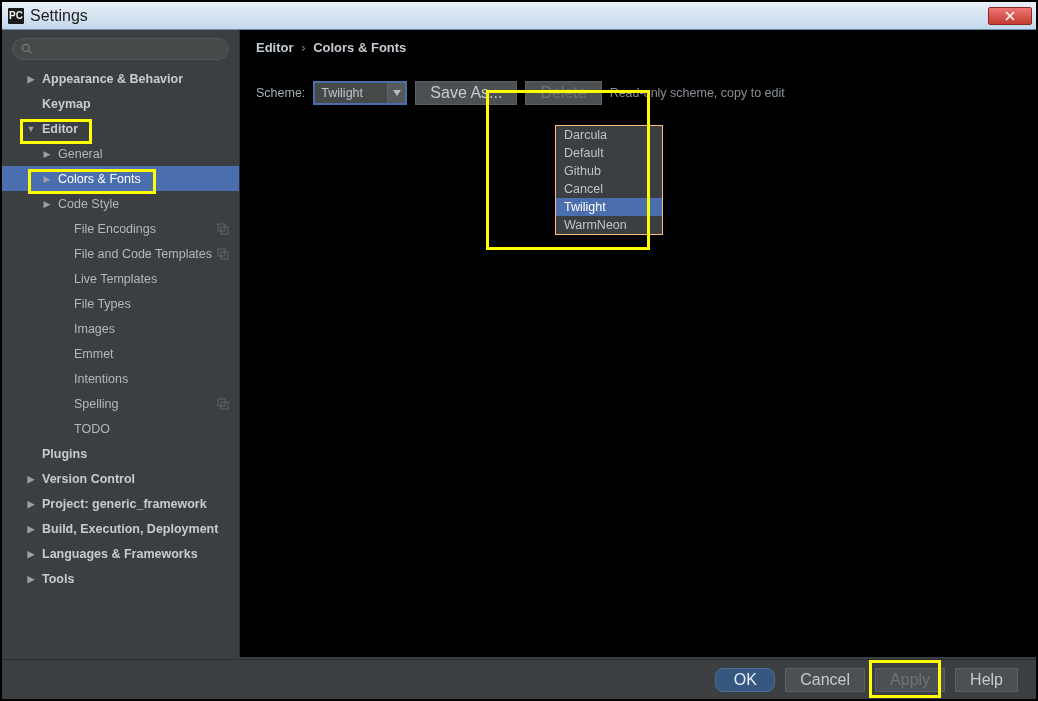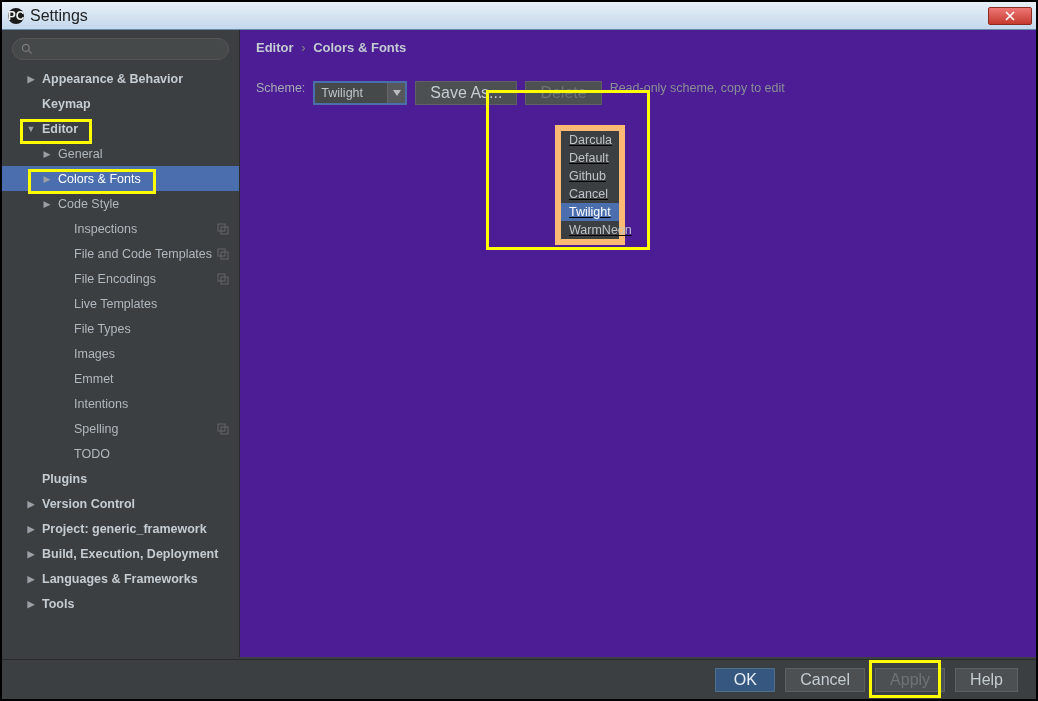--- a/index.html
+++ b/index.html
@@ -1,52 +1,52 @@
 <!DOCTYPE html>
 <html><head>
 <meta charset="utf-8">
 <style>
   * { box-sizing: border-box; margin: 0; padding: 0; font-family: "Segoe UI", Arial, sans-serif; }
   body { background: #000; width: 1038px; height: 701px; overflow: hidden; }
   .outer-border { border: 2px solid #000; width: 1038px; height: 701px; position: relative; background: #3c3f41; }
   .titlebar { height: 28px; background: linear-gradient(to bottom, #e8f0f8, #c4d8ec); display: flex; align-items: center; padding-left: 6px; border-bottom: 1px solid #6a8aaa; }
-  .app-icon { width: 16px; height: 16px; background: #1a1a1a; color: #f0f0f0; font-size: 12px; font-weight: bold; display: flex; align-items: center; justify-content: center; border-radius: 8px; margin-right: 6px; }
+  .app-icon { width: 16px; height: 16px; background: #1a1a1a; color: #f0f0f0; font-size: 10px; font-weight: bold; display: flex; align-items: center; justify-content: center; border-radius: 1px; margin-right: 6px; }
   .title-text { font-size: 16px; color: #222; flex: 1; }
   .close-btn { width: 44px; height: 18px; background: linear-gradient(to bottom, #e77, #c43a2f); border: 1px solid #8a2b22; border-radius: 2px; display: flex; align-items: center; justify-content: center; margin-right: 4px; cursor: pointer; }
   .close-btn svg { width: 10px; height: 10px; }
   .client { display: flex; height: calc(100% - 70px); background: #3c3f41; }
   .sidebar { width: 238px; background: #3c3f41; display: flex; flex-direction: column; padding-top: 8px; border-right: 1px solid #2b2b2b; }
   .search-wrap { padding: 0 10px 6px 10px; }
   .search { width: 100%; height: 22px; background: #45494a; border: 1px solid #555; border-radius: 11px; display: flex; align-items: center; padding: 0 8px; }
   .search svg { width: 12px; height: 12px; }
   .tree { overflow-y: auto; }
   .tree-item { display: flex; align-items: center; height: 25px; color: #b0b8bf; font-size: 12.5px; cursor: pointer; position: relative; }
   .tree-item.bold { font-weight: bold; color: #c4ccd3; }
   .tree-item.selected { background: #4b6eaf; color: #fff; }
   .tree-item .arrow { width: 10px; display: inline-block; text-align: center; font-size: 9px; }
   .tree-item .copy-icon { position: absolute; right: 10px; width: 12px; height: 12px; opacity: 0.5; }
   .lvl0 { padding-left: 24px; }
   .lvl1 { padding-left: 40px; }
   .lvl2 { padding-left: 56px; }
   .hl-box { border: 3px solid #ffff00; position: absolute; pointer-events: none; z-index: 5; }
-  .main { flex: 1; position: relative; background: #4c1d95; }
+  .main { flex: 1; position: relative; background: #000000; }
   .breadcrumb { padding: 10px 16px 6px; color: #c4ccd3; font-size: 13px; font-weight: bold; }
   .breadcrumb .sep { color: #888; font-weight: normal; margin: 0 4px; }
-  .scheme-row { display: flex; gap: 8px; padding: 20px 16px 0 16px; color: #a6adb3; font-size: 12.5px; }
+  .scheme-row { display: flex; align-items: center; gap: 8px; padding: 20px 16px 0 16px; color: #a6adb3; font-size: 12.5px; }
   .combo { width: 94px; height: 24px; border: 2px solid #4a6ea9; background: #45494a; color: #bdc3c8; display: flex; align-items: center; padding: 0 6px; position: relative; cursor: pointer; }
   .combo .combo-arrow-btn { position: absolute; right: 0; top: 0; bottom: 0; width: 18px; background: #55595b; display: flex; align-items: center; justify-content: center; border-left: 1px solid #666; }
   .btn { height: 24px; padding: 0 14px; background: #4c5052; border: 1px solid #5d6163; color: #c4ccd3; font-size: 16px; cursor: pointer; display: flex; align-items: center; }
   .btn.disabled { color: #6e7376; cursor: default; }
   .hint-text { color: #8a9096; font-size: 12.5px; }
-  .dropdown { position: absolute; left: 315px; top: 95px; width: 70px; background: #3c3f41; border: 6px solid #fdba74; z-index: 4; text-decoration: underline; }
+  .dropdown { position: absolute; left: 315px; top: 95px; width: 108px; background: #3c3f41; border: 1px solid #fdba74; z-index: 4; }
   .dropdown-item { padding: 2px 8px; color: #bdc3c8; font-size: 12.5px; cursor: pointer; }
   .dropdown-item.sel { background: #4b6eaf; color: #fff; }
   .footer { position: absolute; bottom: 0; left: 0; right: 0; height: 40px; background: #3c3f41; border-top: 1px solid #2b2b2b; display: flex; align-items: center; justify-content: flex-end; padding-right: 18px; gap: 10px; }
   .footer .btn { min-width: 60px; justify-content: center; }
-  .footer .btn.primary { background: #365880; border-color: #4c708c; color:#e6edf3; }
+  .footer .btn.primary { background: #365880; border-color: #4c708c; color:#e6edf3;border-radius:8px; }
 </style>
 </head>
 <body>
 
 <div class="outer-border">
   <div class="titlebar">
     <div class="app-icon">PC</div>
     <div class="title-text">Settings</div>
     <div class="close-btn">
       <svg viewBox="0 0 10 10">
@@ -86,37 +86,29 @@
           <div class="tree-item lvl1 selected">
             <span class="arrow" style="margin-right: 6px; color: rgb(154, 160, 166);">▶</span>
             <span>Colors &amp; Fonts</span>
           </div>
           <div class="tree-item lvl1">
             <span class="arrow" style="margin-right: 6px; color: rgb(154, 160, 166);">▶</span>
             <span>Code Style</span>
           </div>
           <div class="tree-item lvl2">
             <span class="arrow" style="margin-right: 6px; color: rgb(154, 160, 166);"></span>
-            <span>Inspections</span>
+            <span>File Encodings</span>
             <svg viewBox="0 0 12 12" class="copy-icon">
               <rect x="1" y="1" width="7" height="7" fill="none" stroke="#888"></rect>
               <rect x="4" y="4" width="7" height="7" fill="none" stroke="#888"></rect>
             </svg>
           </div>
           <div class="tree-item lvl2">
             <span class="arrow" style="margin-right: 6px; color: rgb(154, 160, 166);"></span>
             <span>File and Code Templates</span>
-            <svg viewBox="0 0 12 12" class="copy-icon">
-              <rect x="1" y="1" width="7" height="7" fill="none" stroke="#888"></rect>
-              <rect x="4" y="4" width="7" height="7" fill="none" stroke="#888"></rect>
-            </svg>
-          </div>
-          <div class="tree-item lvl2">
-            <span class="arrow" style="margin-right: 6px; color: rgb(154, 160, 166);"></span>
-            <span>File Encodings</span>
             <svg viewBox="0 0 12 12" class="copy-icon">
               <rect x="1" y="1" width="7" height="7" fill="none" stroke="#888"></rect>
               <rect x="4" y="4" width="7" height="7" fill="none" stroke="#888"></rect>
             </svg>
           </div>
           <div class="tree-item lvl2">
             <span class="arrow" style="margin-right: 6px; color: rgb(154, 160, 166);"></span>
             <span>Live Templates</span>
           </div>
           <div class="tree-item lvl2">

